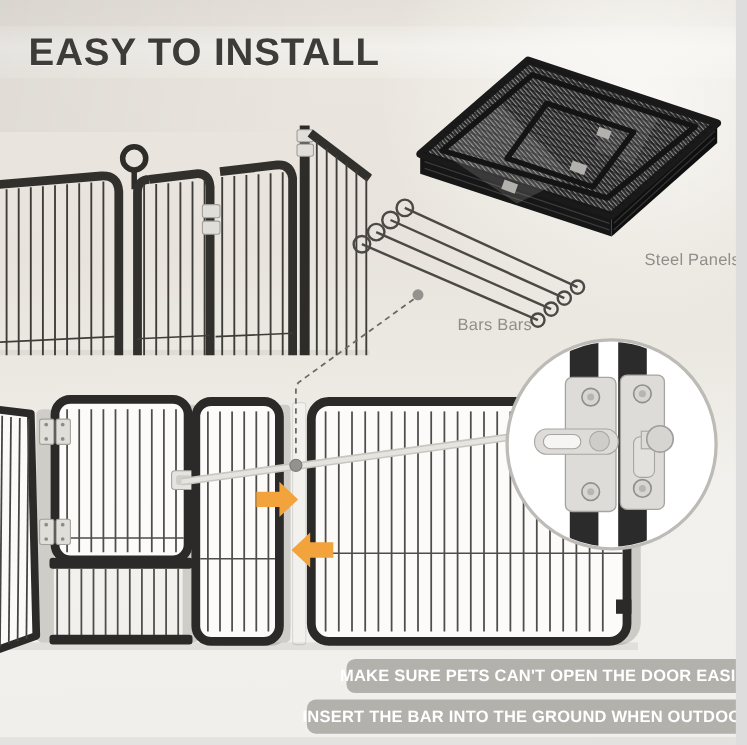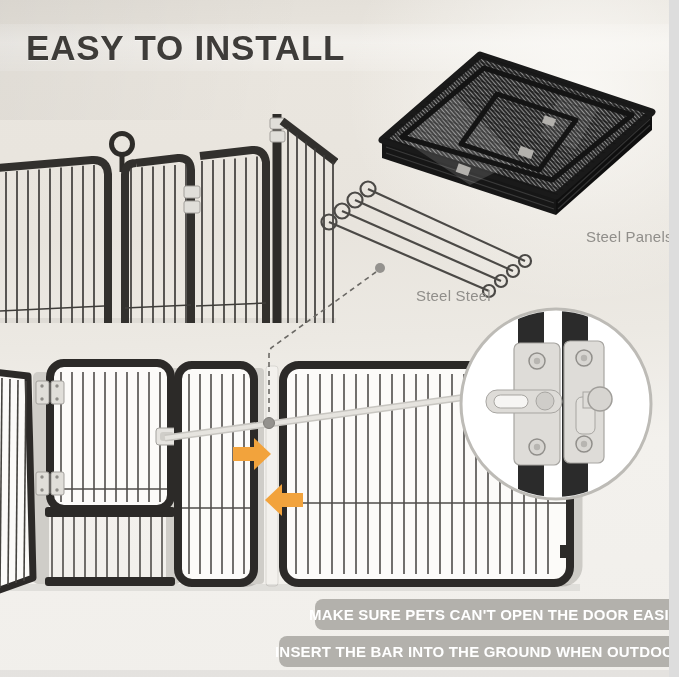--- a/index.html
+++ b/index.html
@@ -307,19 +307,19 @@
           <circle cx="537" cy="447" r="8" fill="#d8d6d2" stroke="#918f8b" stroke-width="1.5"></circle>
             <circle cx="537" cy="447" r="3.2" fill="#b7b5b1"></circle>
           <circle cx="584" cy="444" r="8" fill="#d8d6d2" stroke="#918f8b" stroke-width="1.5"></circle>
             <circle cx="584" cy="444" r="3.2" fill="#b7b5b1"></circle>
         </g>
       </g>
     </g>
   </svg>
 
   <div class="part-label label-panels">Steel Panels</div>
-  <div class="part-label label-bars">Steel Steel</div>
+  <div class="part-label label-bars">Bars Bars</div>
 
   <div class="banner banner-1">MAKE SURE PETS CAN'T OPEN THE DOOR EASILY</div>
   <div class="banner banner-2">INSERT THE BAR INTO THE GROUND WHEN OUTDOOR</div>
 
   <div class="floor-edge"></div>
 </div>
 
 </body></html>

